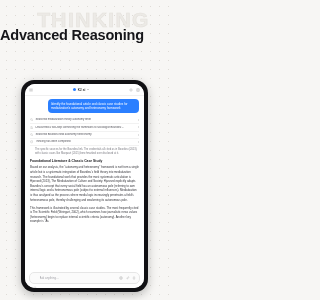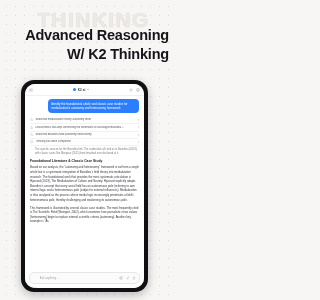--- a/index.html
+++ b/index.html
@@ -41,21 +41,21 @@
     user-select: none;
     white-space: nowrap;
   }
 
   
   .headline {
     position: absolute;
     top: 26px;
     left: 0;
     width: 100%;
-    text-align: right;
+    text-align: left;
     z-index: 2;
     color: #16161a;
     font-size: 14.5px;
     font-weight: 700;
     line-height: 1.28;
     letter-spacing: -0.2px;
   }
   .headline div { display: block; }
 
   
@@ -251,21 +251,20 @@
 </style>
 </head>
 <body>
 
 <div class="bg-grid"></div>
 
 <div class="watermark">THINKING</div>
 
 <div class="headline">
   <div>Advanced Reasoning</div>
-  <div>W/ K2 Thinking</div>
 </div>
 
 <div class="phone">
   <div class="screen">
 
     <div class="appbar">
       <div class="appbar-left">
         <span class="ic">
           <svg viewBox="0 0 12 12">
               <g stroke="#555" stroke-width="1.4" stroke-linecap="round">

